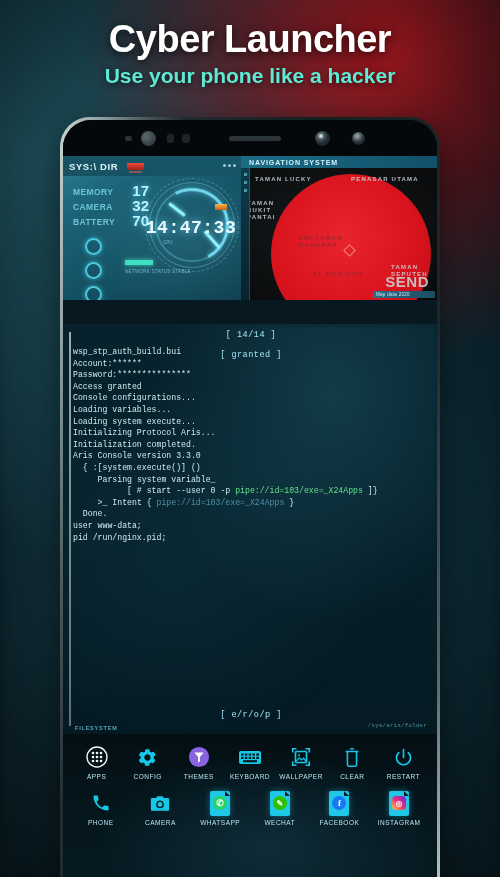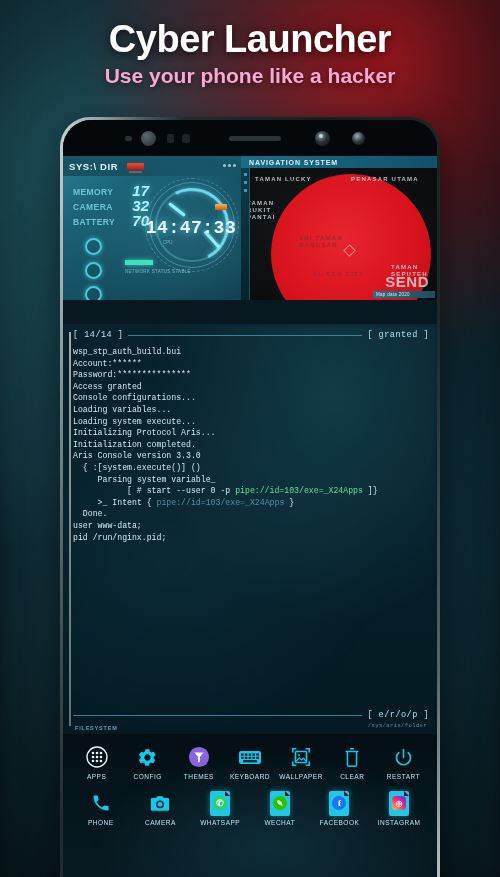--- a/index.html
+++ b/index.html
@@ -27,21 +27,21 @@
   #bg .vig { position:absolute; inset:0;
     background:radial-gradient(ellipse at 50% 45%, rgba(0,0,0,0) 40%, rgba(0,0,0,.45) 100%); }
 
   
   .headline { position:absolute; left:0; right:0; top:18px; text-align:center; z-index:6; }
   .h-title {
     font-size:38px; font-weight:bold; color:#fff; letter-spacing:-.5px;
     text-shadow:0 2px 7px rgba(0,0,0,.55), 0 0 22px rgba(0,0,0,.35);
   }
   .h-sub {
-    margin-top:3px; font-size:21px; font-weight:bold; color:#f9a8d4;
+    margin-top:3px; font-size:21px; font-weight:bold; color:#5eead4;
     text-shadow:0 2px 6px rgba(0,0,0,.6);
   }
 
   
   .phone {
     position:absolute; left:60px; top:117px; width:380px; height:780px;
     border-radius:30px 30px 18px 18px; z-index:5;
     background:linear-gradient(100deg,#cfd6d4 0%,#8fa0a2 8%,#4d5c60 16%,#222c30 24%,#16201f 50%,#1d2628 80%,#56646a 92%,#c2cbc9 100%);
     padding:3px;
     box-shadow:0 10px 34px rgba(0,0,0,.55);
@@ -83,21 +83,21 @@
                background:linear-gradient(180deg,#f04b3a,#a31f18); position:relative; }
   .badge-red:after{content:"";position:absolute;left:2px;top:8px;width:13px;height:2px;background:rgba(220,90,70,.6);}
   .dots3 { position:absolute; right:5px; top:8px; display:flex; gap:2px; }
   .dots3 i { width:3px; height:3px; background:#cfe9f0; display:block; border-radius:50%; opacity:.75; }
 
   .stats { position:absolute; left:10px; top:28px; width:74px; }
   .stat { position:relative; height:15px; }
   .stat-lbl { position:absolute; left:0; top:3px; font-size:8.5px; letter-spacing:.4px;
               color:#7fd9ea; font-weight:bold; opacity:.82; }
   .stat-val { position:absolute; right:-2px; top:-2px; font-size:15px; font-weight:bold;
-              color:#b8f2ff; text-shadow:0 0 6px rgba(90,220,245,.8); font-style:italic; }
+              color:#b8f2ff; text-shadow:0 0 6px rgba(90,220,245,.8); }
   .rings { position:absolute; left:22px; top:82px; }
   .ring { width:17px; height:17px; border:2px solid #4fd4e8; border-radius:50%;
           margin-bottom:7px; box-shadow:0 0 5px rgba(80,215,235,.7); opacity:.92; }
 
   .clock-wrap { position:absolute; left:82px; top:22px; width:92px; height:106px; }
   .dial { position:absolute; left:4px; top:4px; width:86px; height:86px; border-radius:50%;
           border:1px solid rgba(150,230,245,.35); }
   .dial2 { position:absolute; left:10px; top:10px; width:74px; height:74px; border-radius:50%;
           border:2px solid rgba(120,225,245,.30); }
   .dial3 { position:absolute; left:0; top:0; width:94px; height:94px; border-radius:50%;
@@ -157,21 +157,21 @@
   .console { position:absolute; left:0; right:0; top:168px; bottom:160px;
      background:linear-gradient(180deg,#07222c 0%,#06202a 40%,#051a23 100%); overflow:hidden; }
   .console:before { content:""; position:absolute; inset:0;
      background:
        radial-gradient(ellipse at 72% 18%, rgba(46,120,140,.30) 0%, rgba(0,0,0,0) 48%),
        radial-gradient(ellipse at 30% 58%, rgba(30,95,115,.18) 0%, rgba(0,0,0,0) 55%);
      filter:blur(3px); }
   .con-edge { position:absolute; left:6px; top:8px; bottom:8px; width:2px;
      background:linear-gradient(180deg,#cfd9d6,#7e8d8e); opacity:.75; }
   .rule-row { position:absolute; left:10px; right:8px; display:flex; align-items:center; gap:5px;
-     font-family:"Liberation Mono", monospace; font-size:8.5px; color:#7fd8ea; }
+     font-family:"Liberation Mono", monospace; font-size:8.5px; color:#7fd8ea;flex-direction:column; }
   .rule-row.top { top:6px; }
   .rule-row.bot { bottom:14px; }
   .rline { flex:1; height:1px; background:#3f93a8; opacity:.85; }
   .rtag { color:#9fe6f5; letter-spacing:.5px; white-space:nowrap; }
   .subpath { position:absolute; right:10px; bottom:5px; font-family:"Liberation Mono", monospace;
      font-size:5.5px; color:#4e93a6; letter-spacing:.4px; }
   .fsys { position:absolute; left:12px; bottom:3px; font-size:5.5px; color:#59a6bb;
      letter-spacing:.8px; font-weight:bold; }
 
   .lines { position:absolute; left:10px; top:22px; right:8px;

